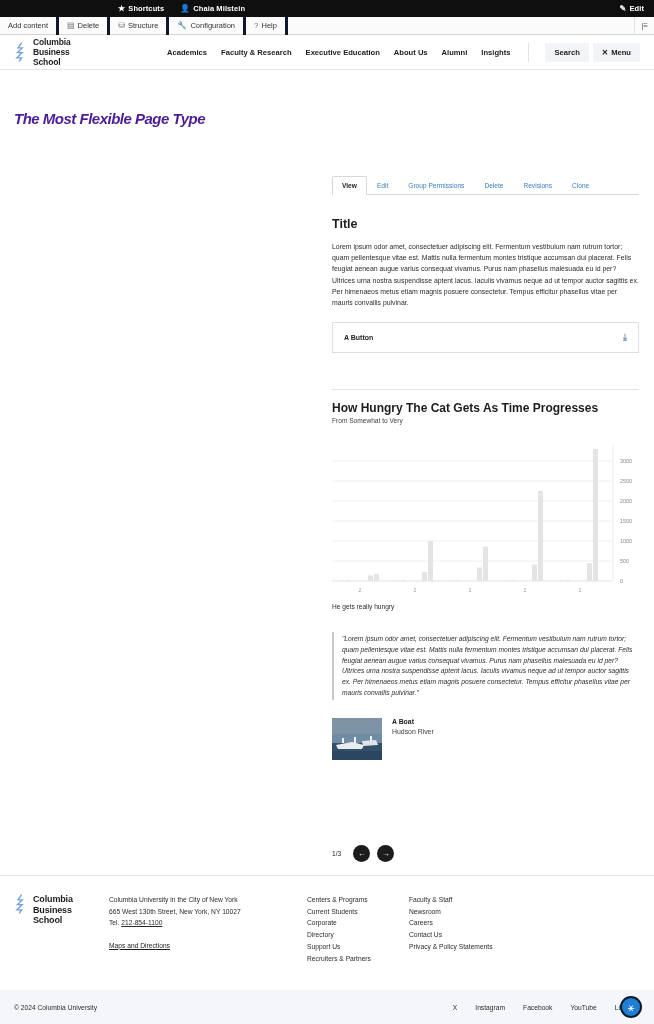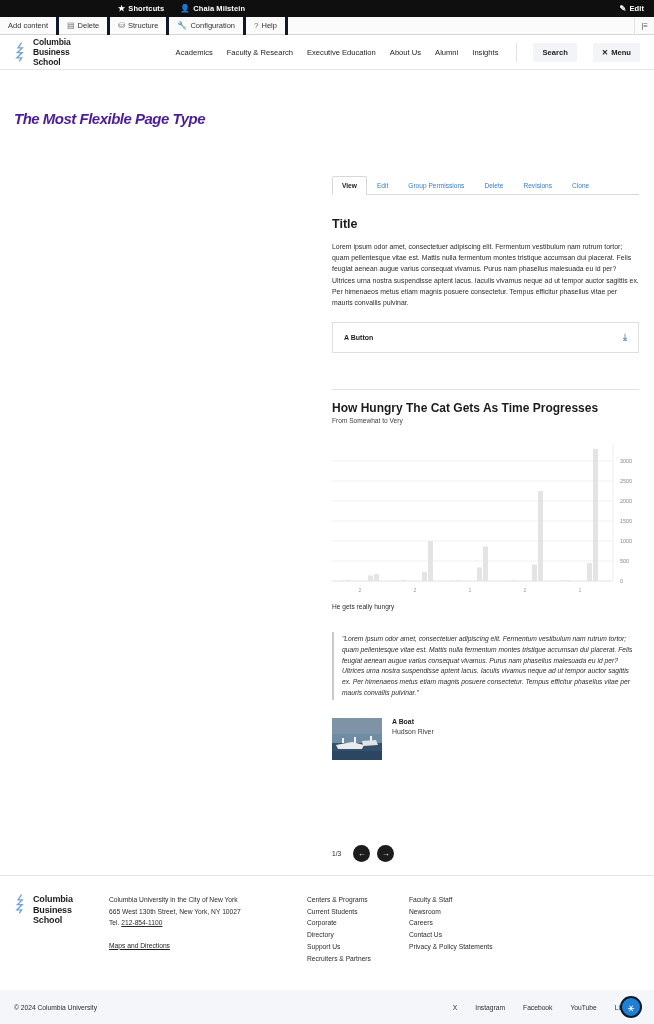--- a/index.html
+++ b/index.html
@@ -48,26 +48,26 @@
     display: flex; align-items: center; padding: 0 14px;
   }
   .brand { display: flex; align-items: center; gap: 5px; }
   .crown { width: 14px; height: 20px; flex: 0 0 14px; }
   .brand-words {
     font-size: 8.5px; font-weight: bold; line-height: 1.18;
     letter-spacing: -.15px; color: #1c1c1c;
   }
   .main-nav { display: flex; gap: 14px; margin-left: auto; align-items: center; }
   .main-nav a {
-    font-size: 7.6px; color: #1c1c1c; text-decoration: none; font-weight: normal;
+    font-size: 7.6px; color: #1c1c1c; text-decoration: none; font-weight: bold;
     white-space: nowrap;
     text-align: center;
   }
   .hdr-actions { display: flex; align-items: center; margin-left: 18px;
-    border-left: 1px solid #e3e3e3; padding-left: 16px; gap: 16px; }
+    border-left: 1px solid #e3e3e3; padding-left: 16px; gap: 4px; }
   .hdr-btn {
     font-size: 7.6px; font-weight: bold; background: #f2f4f7;
     padding: 5px 9px; color: #1c1c1c; display: flex; align-items: center; gap: 3px;
     border: none;
   }
 
   
   .hero { padding: 40px 14px 0 14px; }
   .hero h1 {
     font-size: 15px; font-weight: bold; letter-spacing: -.5px; color: #4c1d95; font-style: italic;

